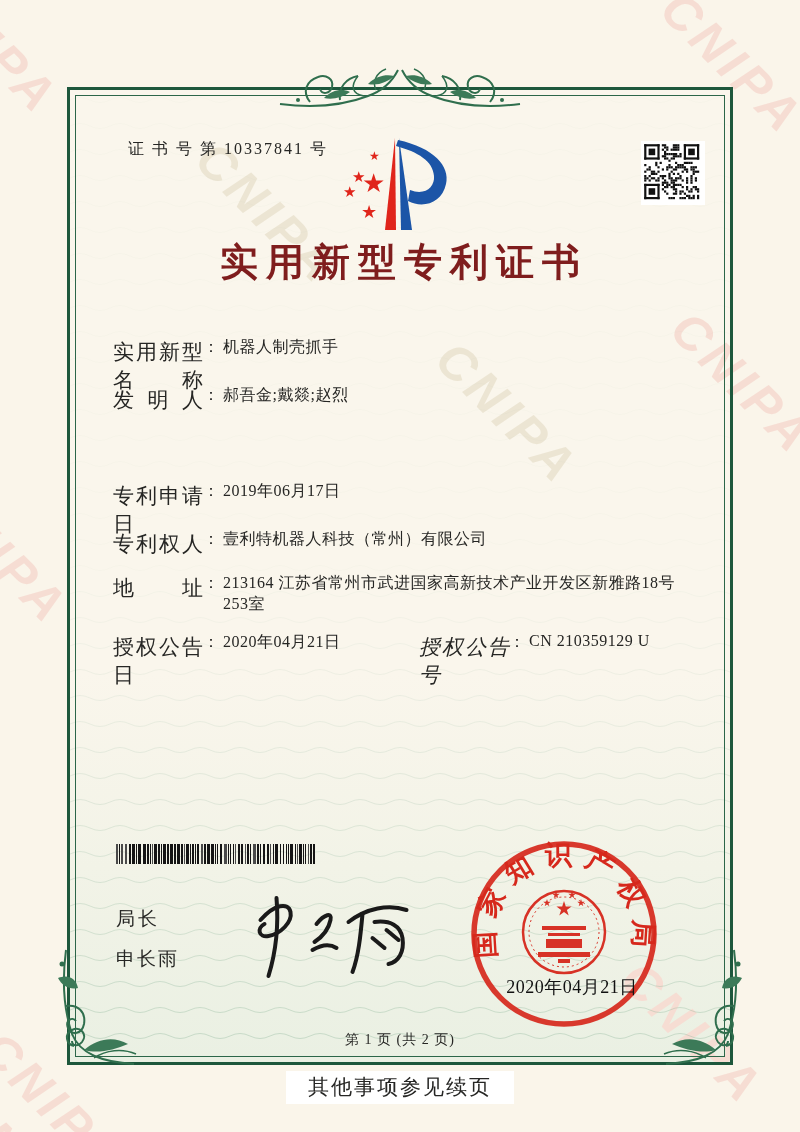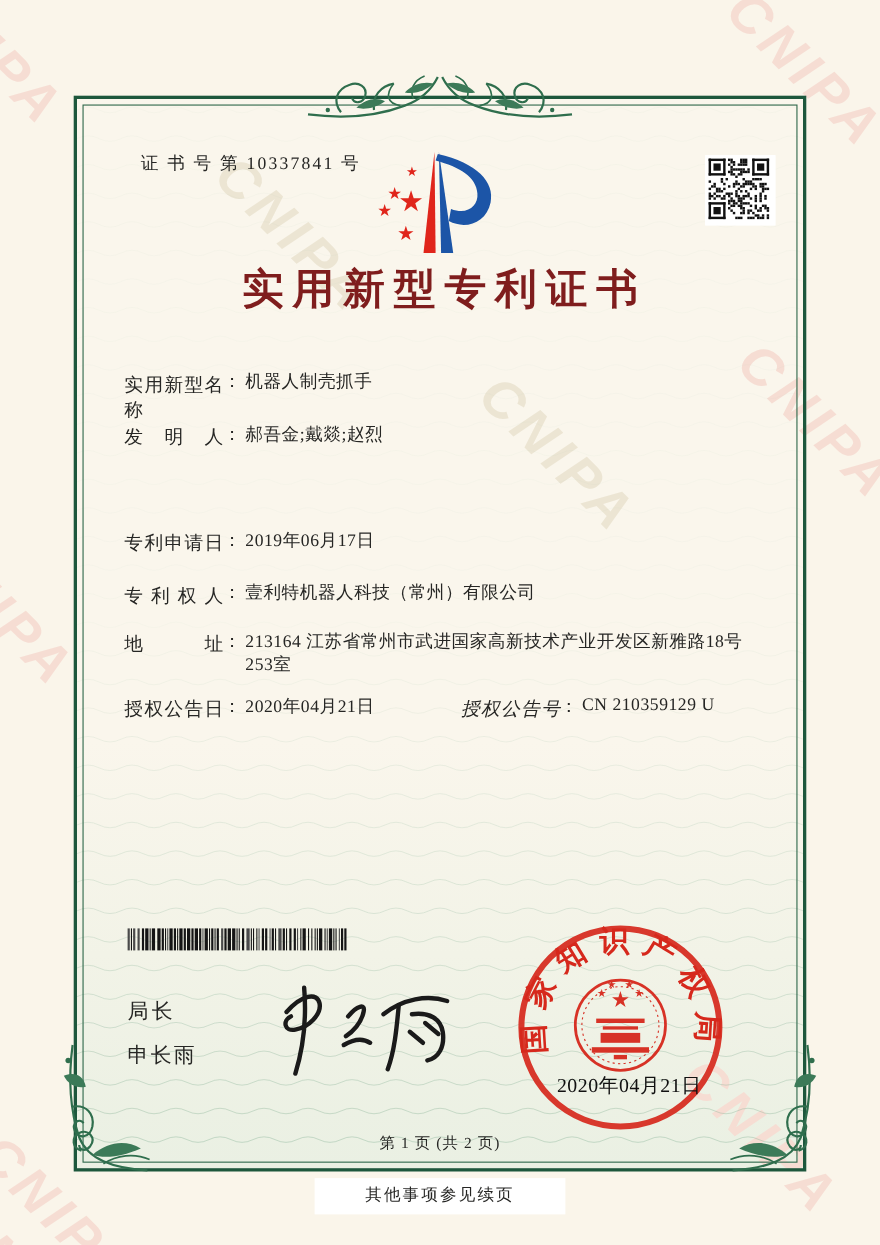--- a/index.html
+++ b/index.html
@@ -22,21 +22,21 @@
   .flourish{position:absolute;z-index:4;}
   
   .certno{position:absolute;left:128px;top:139px;font-size:16px;letter-spacing:2px;z-index:5;}
   .logo{position:absolute;left:338px;top:126px;width:132px;height:114px;z-index:5;}
   .logo .star{position:absolute;color:#e0251b;line-height:1;}
   .qr{position:absolute;left:641px;top:141px;width:64px;height:64px;background:#fff;z-index:5;}
   .title{position:absolute;left:0;top:237px;width:100%;text-align:center;font-size:38px;
          font-weight:bold;letter-spacing:8px;text-indent:8px;color:#7f1d1d;z-index:5;}
   
   .frow{position:absolute;left:113px;font-size:16px;z-index:5;}
-  .flabel{display:inline-block;width:90px;font-size:17px;text-align:justify;text-align-last:justify;
+  .flabel{display:inline-block;width:90px;font-size:21px;text-align:justify;text-align-last:justify;
           vertical-align:top;padding-top:1px;}
   .fcolon{vertical-align:top;}
   .fvalue{display:inline-block;vertical-align:top;letter-spacing:0.5px;}
   .w452{width:452px;}
   .w180{width:180px;}
   .ml16{margin-left:16px;font-style:italic;}
   
   .paras{position:absolute;left:100px;top:654px;width:602px;font-size:16.5px;line-height:27px;
          text-align:justify;z-index:5;color:#1f1f1d;}
   .paras p{margin:0;text-indent:2em;}
@@ -44,21 +44,21 @@
   .barcode{position:absolute;left:116px;top:844px;width:206px;height:20px;z-index:5;}
   .director-title{position:absolute;left:116px;top:906px;font-size:19px;letter-spacing:3px;z-index:5;font-family:Liberation Mono, monospace;}
   .director-name{position:absolute;left:116px;top:946px;font-size:19px;letter-spacing:2px;z-index:5;}
   .signature{position:absolute;left:228px;top:886px;z-index:6;}
   .seal{position:absolute;left:466px;top:836px;z-index:6;}
   .seal-date{position:absolute;left:492px;top:975px;width:160px;text-align:center;font-size:18px;
              color:#111;letter-spacing:0.5px;z-index:7;}
   .page-num{position:absolute;left:0;top:1031px;width:100%;text-align:center;font-size:14px;
             letter-spacing:1px;z-index:5;}
   .cont-note{position:absolute;left:286px;top:1071px;width:228px;height:33px;line-height:33px;
-             background:#ffffff;text-align:center;font-size:15px;letter-spacing:2px;z-index:5;}
+             background:#ffffff;text-align:center;font-size:21px;letter-spacing:2px;z-index:5;}
 </style>
 </head>
 <body>
 
 <div class="page">
 
   <div class="frame-bg"></div>
 
   <span class="wm pink" style="left:-55px;top:-40px;">CNIPA</span>
   <span class="wm pink" style="left:690px;top:-20px;">CNIPA</span>

